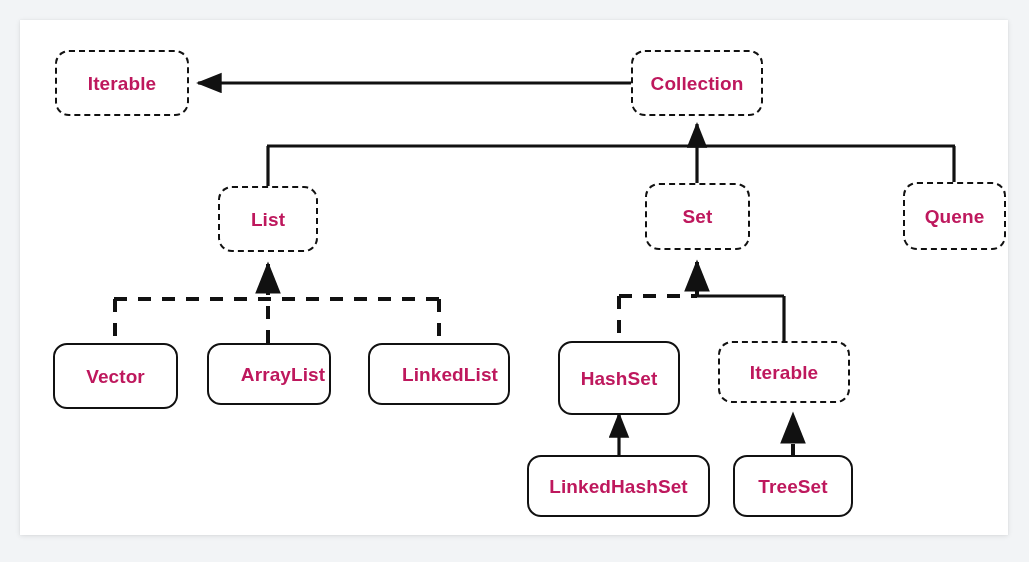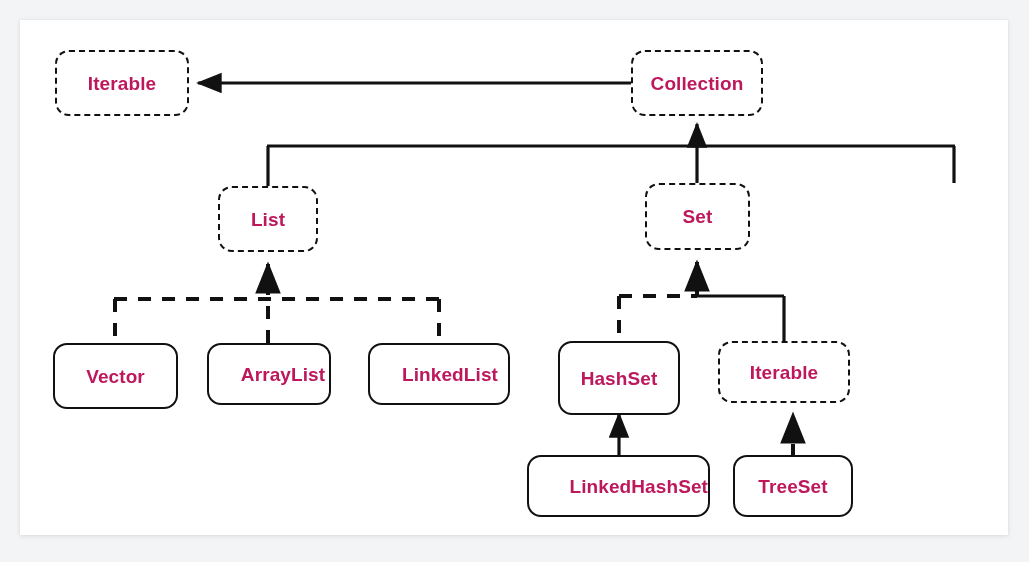--- a/index.html
+++ b/index.html
@@ -129,20 +129,23 @@
   </div>
 
   <div class="node iface" style="left:218px; top:186px; width:100px; height:66px;align-items:center;">
     <span class="node-label">List</span>
   </div>
 
   <div class="node iface" style="left:645px; top:183px; width:105px; height:67px;">
     <span class="node-label">Set</span>
   </div>
 
+  <div class="node iface" style="left:903px; top:182px; width:103px; height:68px;">
+    <span class="node-label">Quene</span>
+  </div>
 
   <div class="node cls" style="left:53px;  top:343px; width:125px; height:66px;">
     <span class="node-label">Vector</span>
   </div>
 
   <div class="node cls" style="left:207px; top:343px; width:124px; height:62px;padding-left:28px;">
     <span class="node-label">ArrayList</span>
   </div>
 
   <div class="node cls" style="left:368px; top:343px; width:142px; height:62px;padding-left:22px;">
@@ -150,21 +153,21 @@
   </div>
 
   <div class="node cls" style="left:558px; top:341px; width:122px; height:74px;">
     <span class="node-label">HashSet</span>
   </div>
 
   <div class="node iface" style="left:718px; top:341px; width:132px; height:62px;">
     <span class="node-label">Iterable</span>
   </div>
 
-  <div class="node cls" style="left:527px; top:455px; width:183px; height:62px;justify-content:flex-end;">
+  <div class="node cls" style="left:527px; top:455px; width:183px; height:62px;">
     <span class="node-label">LinkedHashSet</span>
   </div>
 
   <div class="node cls" style="left:733px; top:455px; width:120px; height:62px;">
     <span class="node-label">TreeSet</span>
   </div>
 
 </div>
 
 </body></html>

